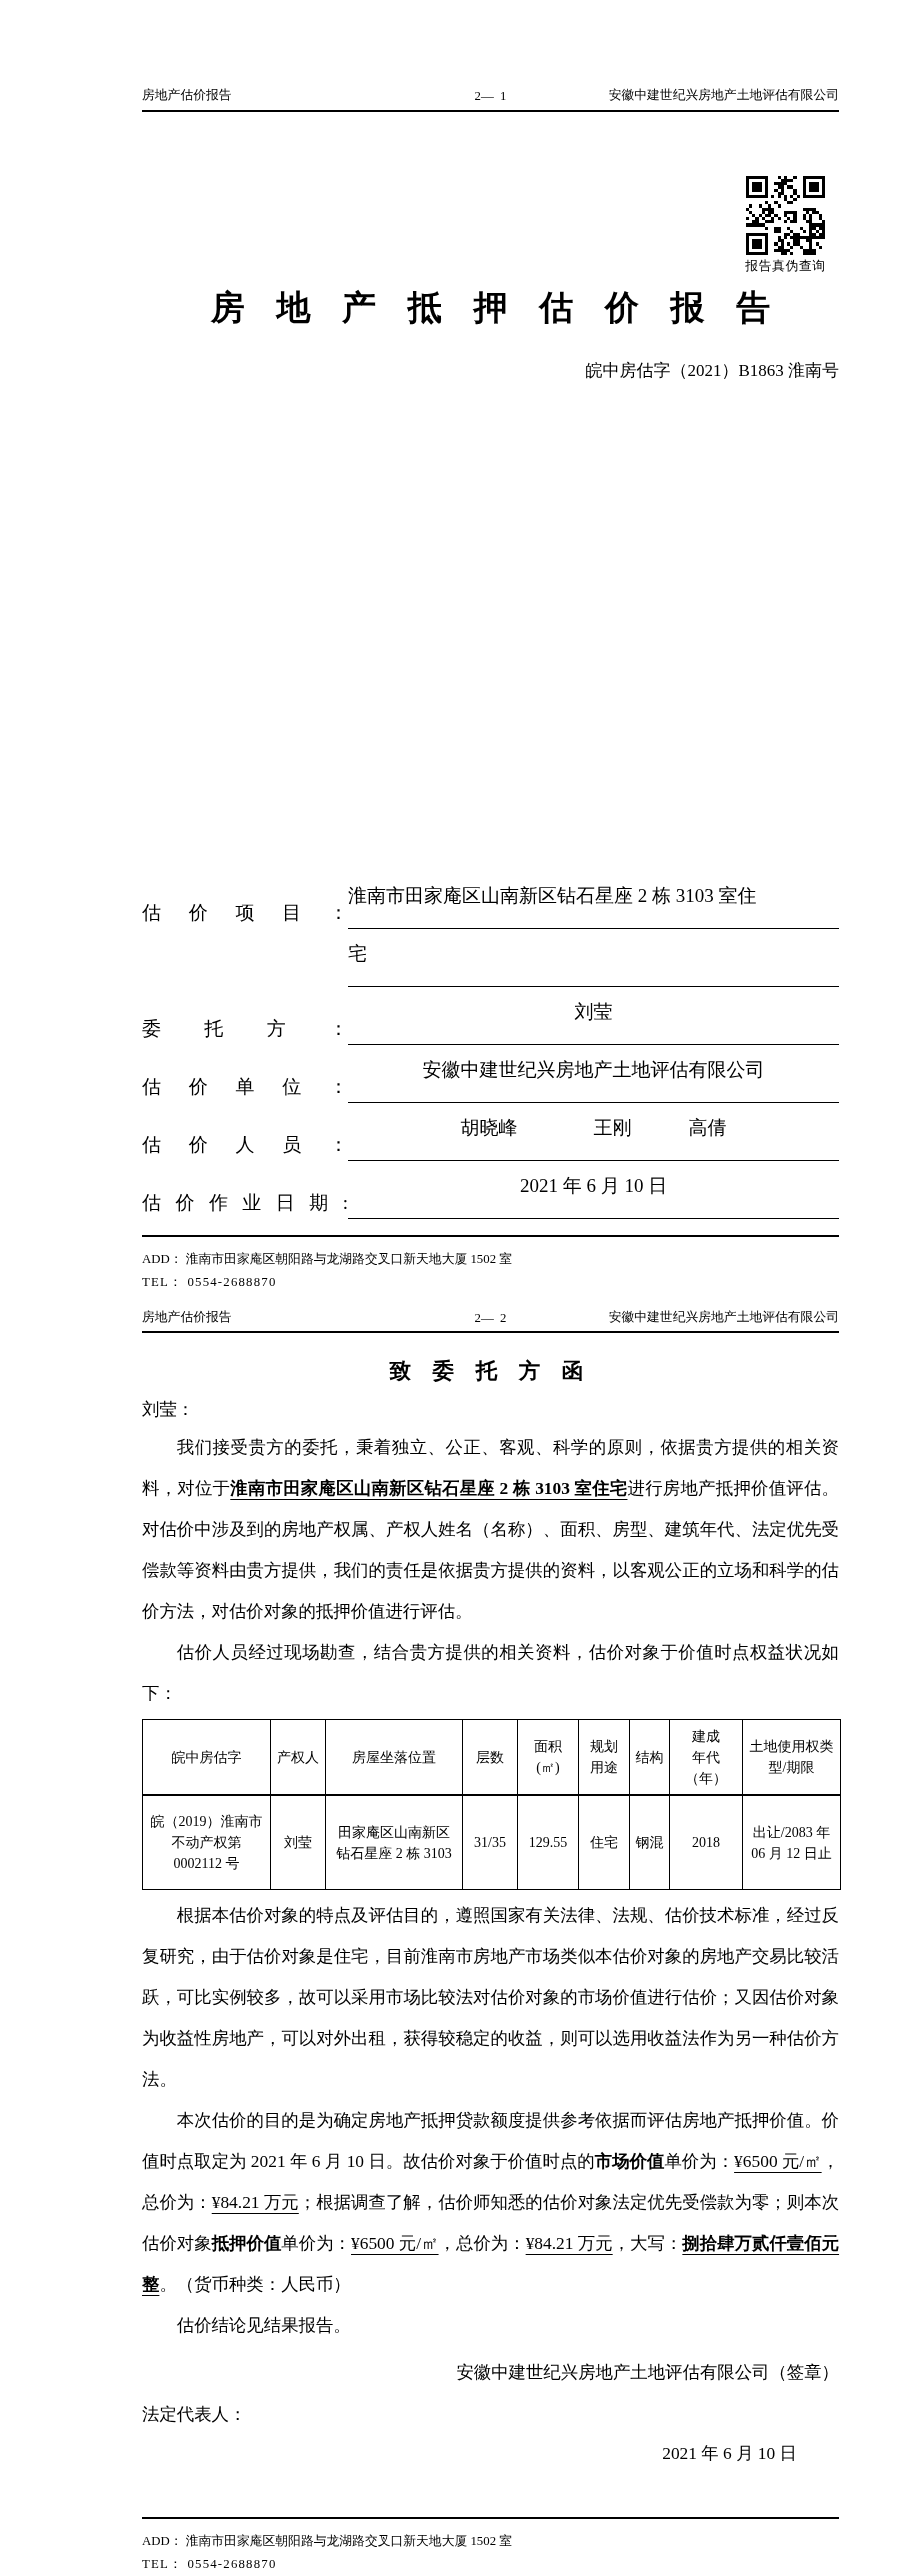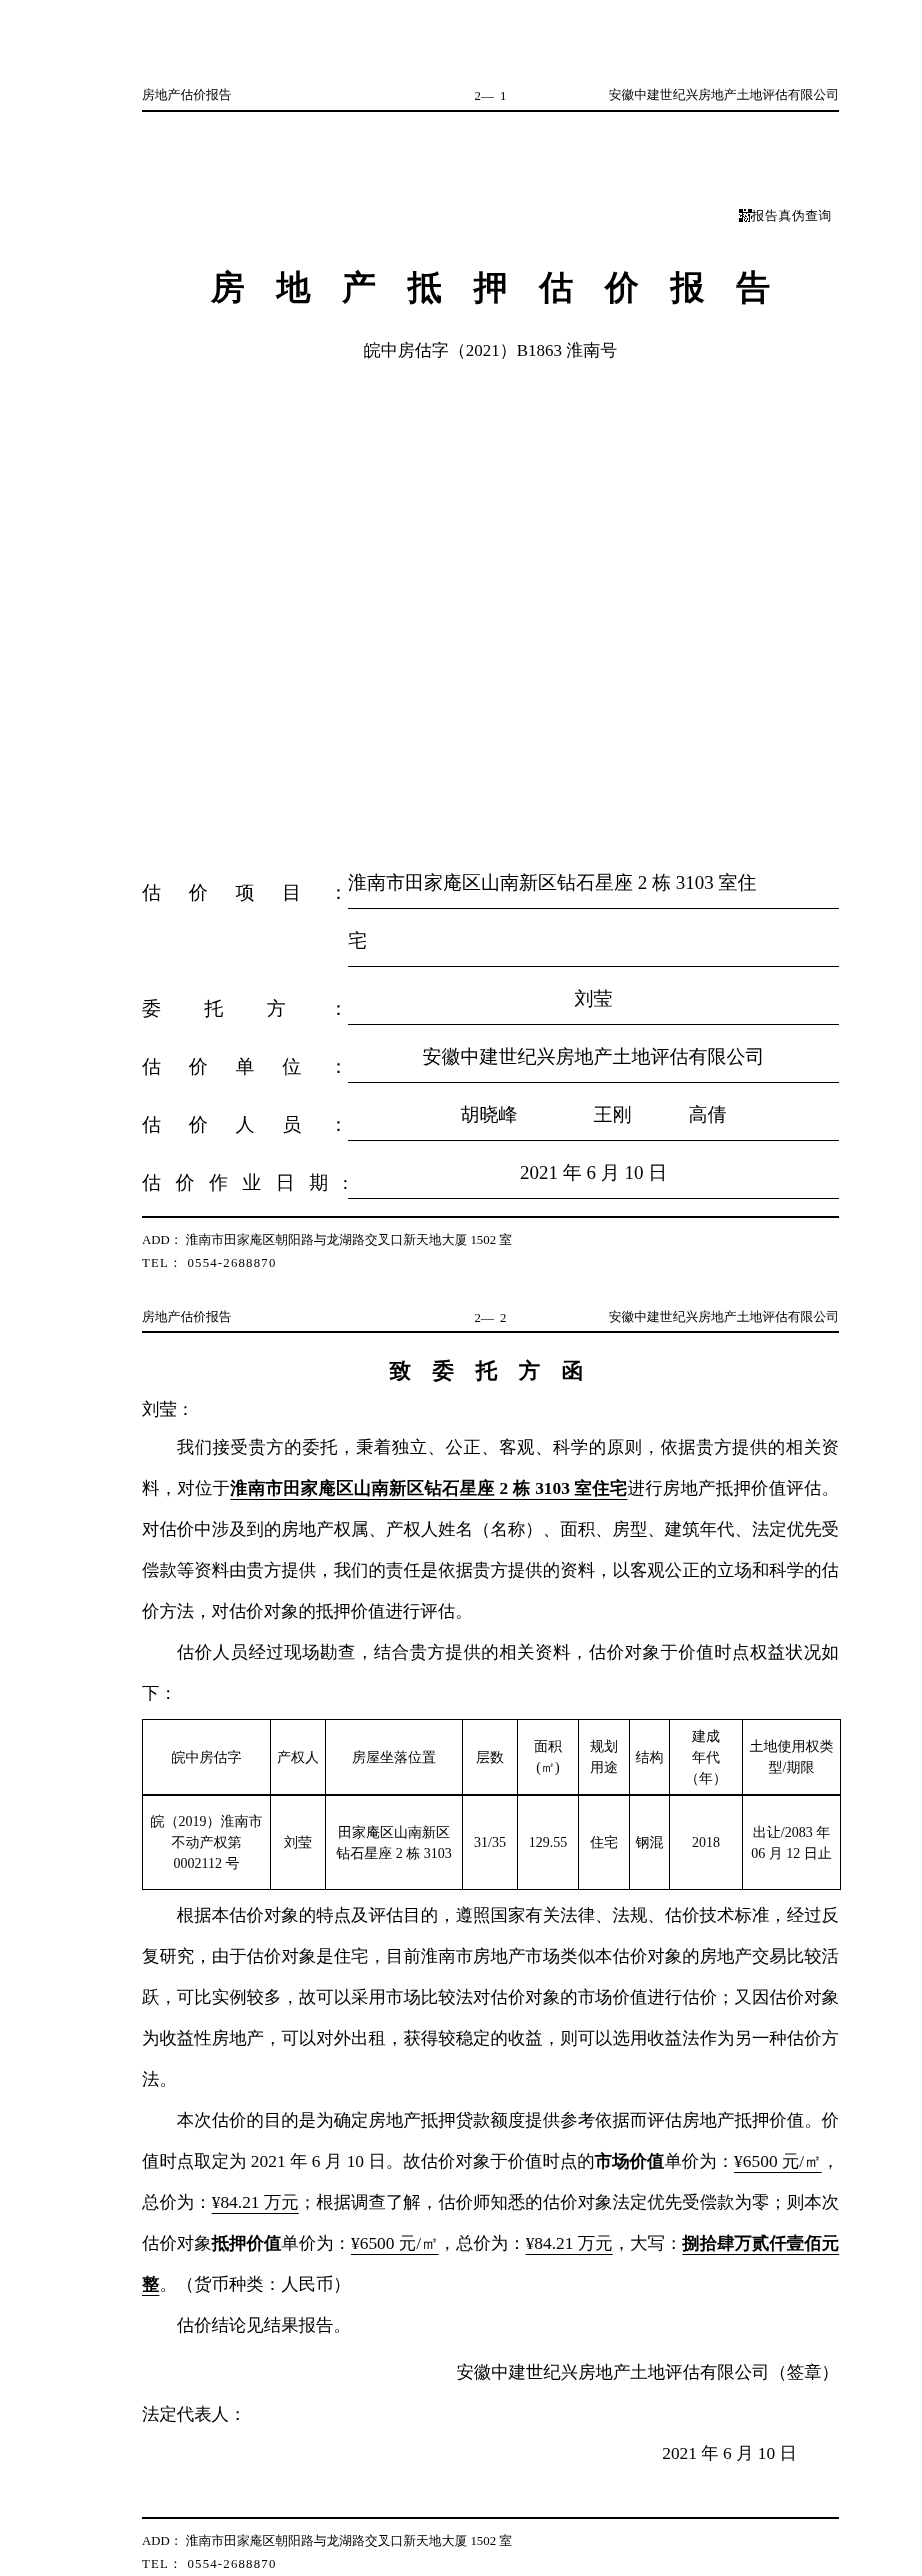--- a/index.html
+++ b/index.html
@@ -13,32 +13,32 @@
   .page2 { height:1279px; padding-top:11.6px; display:flex; flex-direction:column; }
 
   .doc-header {
     display:flex; justify-content:flex-start; align-items:flex-end;
     font-size:12.8px; padding-bottom:5.8px; border-bottom:2.3px solid #000;
   }
   .doc-header .hl { flex:1; text-align:left; }
   .doc-header .hc { flex:0 0 auto; text-align:center; white-space:pre; }
   .doc-header .hr { flex:1; text-align:right; }
 
-  .qr-wrap { width:93px; margin:64px 7px 0 auto; display:flex; flex-direction:row; align-items:center; }
+  .qr-wrap { width:93px; margin:64px 7px 0 auto; display:flex; flex-direction:column; align-items:center; }
   .qr-wrap svg { width:79px; height:79px; shape-rendering:crispEdges; }
   .qr-label { font-size:12.8px; margin-top:2.9px; letter-spacing:0.6px; white-space:nowrap; }
 
   .cover-title { text-align:center; font-size:34px; font-weight:bold; letter-spacing:11.6px; margin-top:10.5px; margin-left:11.6px; white-space:nowrap; }
-  .cover-docno { text-align:center; font-size:17px; margin-top:28px; }
+  .cover-docno { text-align:right; font-size:17px; margin-top:28px; }
 
   .cover-form { margin-top:489px; font-size:19px; }
   .form-row { display:flex; align-items:flex-end; height:58px; }
   .form-label { flex:0 0 206px; width:206px; text-align:justify; text-align-last:justify; padding-bottom:2.9px; white-space:normal; }
   .form-label.empty { text-align-last:left; }
-  .form-value { flex:1; border-bottom:1.7px solid #000; text-align:center; padding-bottom:12px; white-space:pre-wrap; min-height:28px; }
+  .form-value { flex:1; border-bottom:1.7px solid #000; text-align:center; padding-bottom:19px; white-space:pre-wrap; min-height:28px; }
   .form-value.left { text-align:left; }
 
   .page-footer { border-top:2.3px solid #000; font-size:12.8px; line-height:23px; padding-top:11px; }
   .page1 .page-footer { margin-top:16.3px; }
   .page2 .page-footer { margin-top:auto; }
   .footer-tel { letter-spacing:1.2px; }
 
   .letter-title { text-align:center; font-size:21.5px; font-weight:bold; letter-spacing:8.1px; margin-top:23px; white-space:nowrap; }
   .salutation { font-size:17.4px; margin-top:13px; line-height:23px; }
   .para { font-size:17.4px; line-height:41px; text-align:justify; text-indent:2em; }

